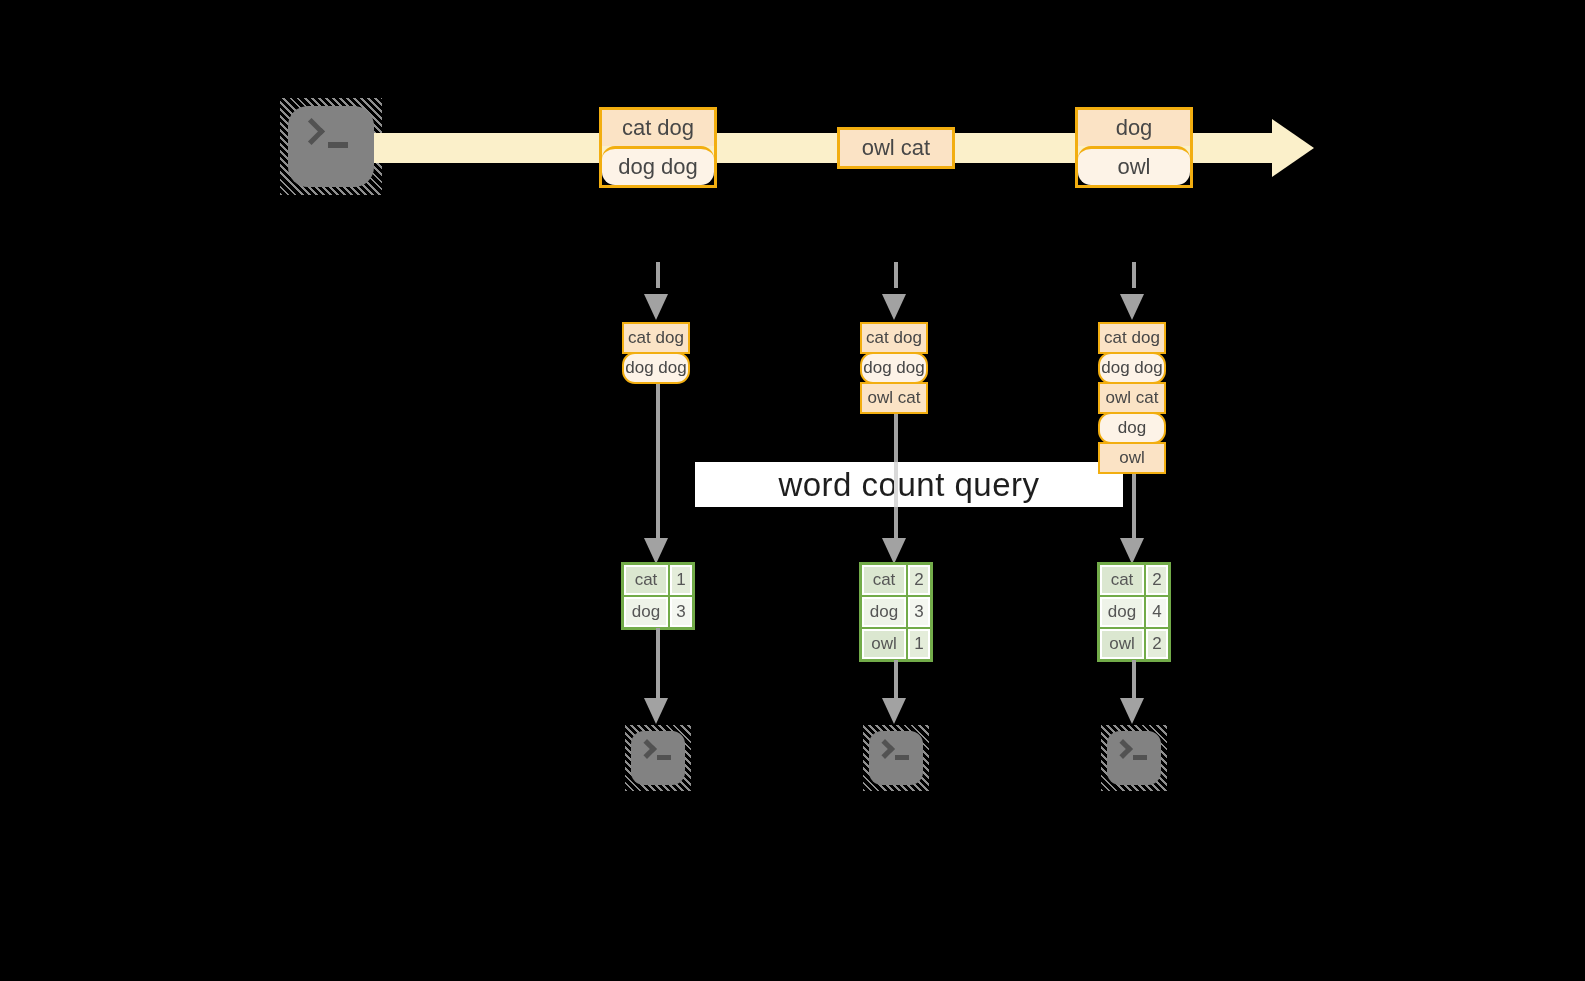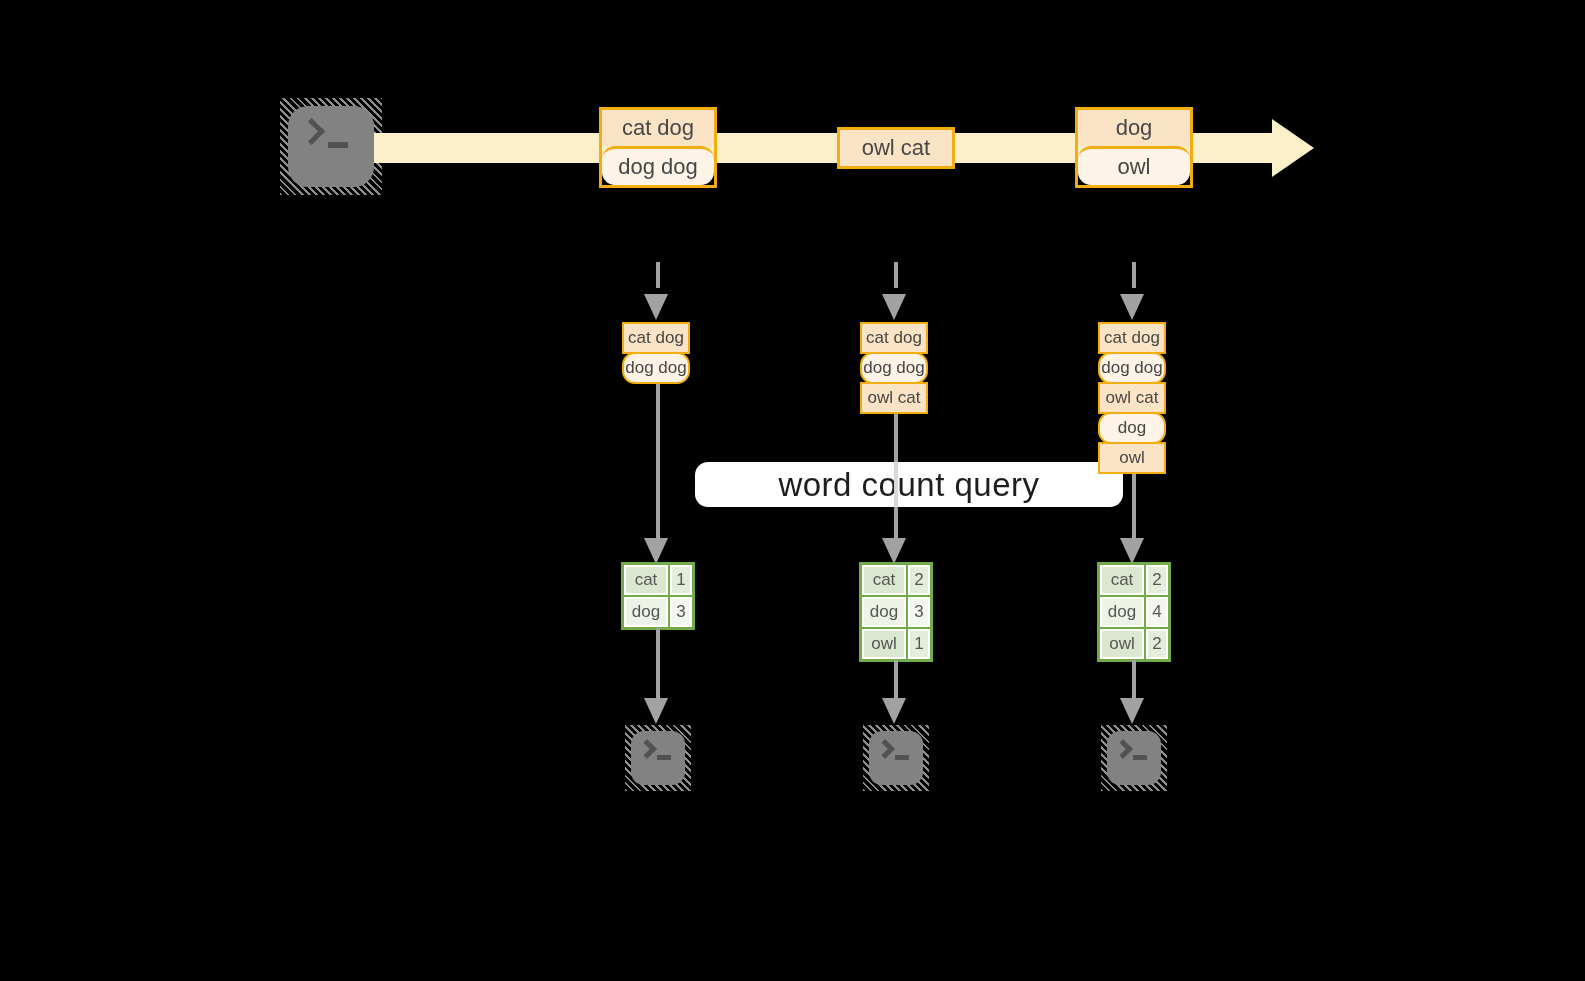--- a/index.html
+++ b/index.html
@@ -37,21 +37,21 @@
          border-right:12px solid rgba(0,0,0,0);border-top:26px solid #a2a2a2;}
 
   
   .stack{position:absolute;width:68px;z-index:6;}
   .stack .srow{height:28px;line-height:28px;border:2px solid #f2ae10;margin-top:-2px;
                text-align:center;font-size:17px;color:#474747;}
   .stack .srow:first-child{margin-top:0;}
 
   
   .query-box{position:absolute;left:695px;top:462px;width:428px;height:45px;background:#ffffff;z-index:5;
-             display:flex;align-items:center;justify-content:center;border-radius:13px;}
+             display:flex;align-items:center;justify-content:center;}
   .query-box span{font-size:33px;font-weight:300;color:#1e1e1e;letter-spacing:0.5px;}
   .query-line{position:absolute;left:894px;top:462px;width:4px;height:45px;background:#d9d9d9;z-index:6;}
 
   
   .wtable{position:absolute;border:3px solid #72ab49;background:#72ab49;
           display:grid;grid-template-columns:44px 22px;gap:2px;}
   .wtable .cell{height:30px;line-height:30px;text-align:center;font-size:17px;color:#565656;
                 box-shadow:inset 0 0 0 2px #ffffff;}
   .cell-word-dark{background:#dbe7d0;}
   .cell-word-light{background:#eef3e8;}

